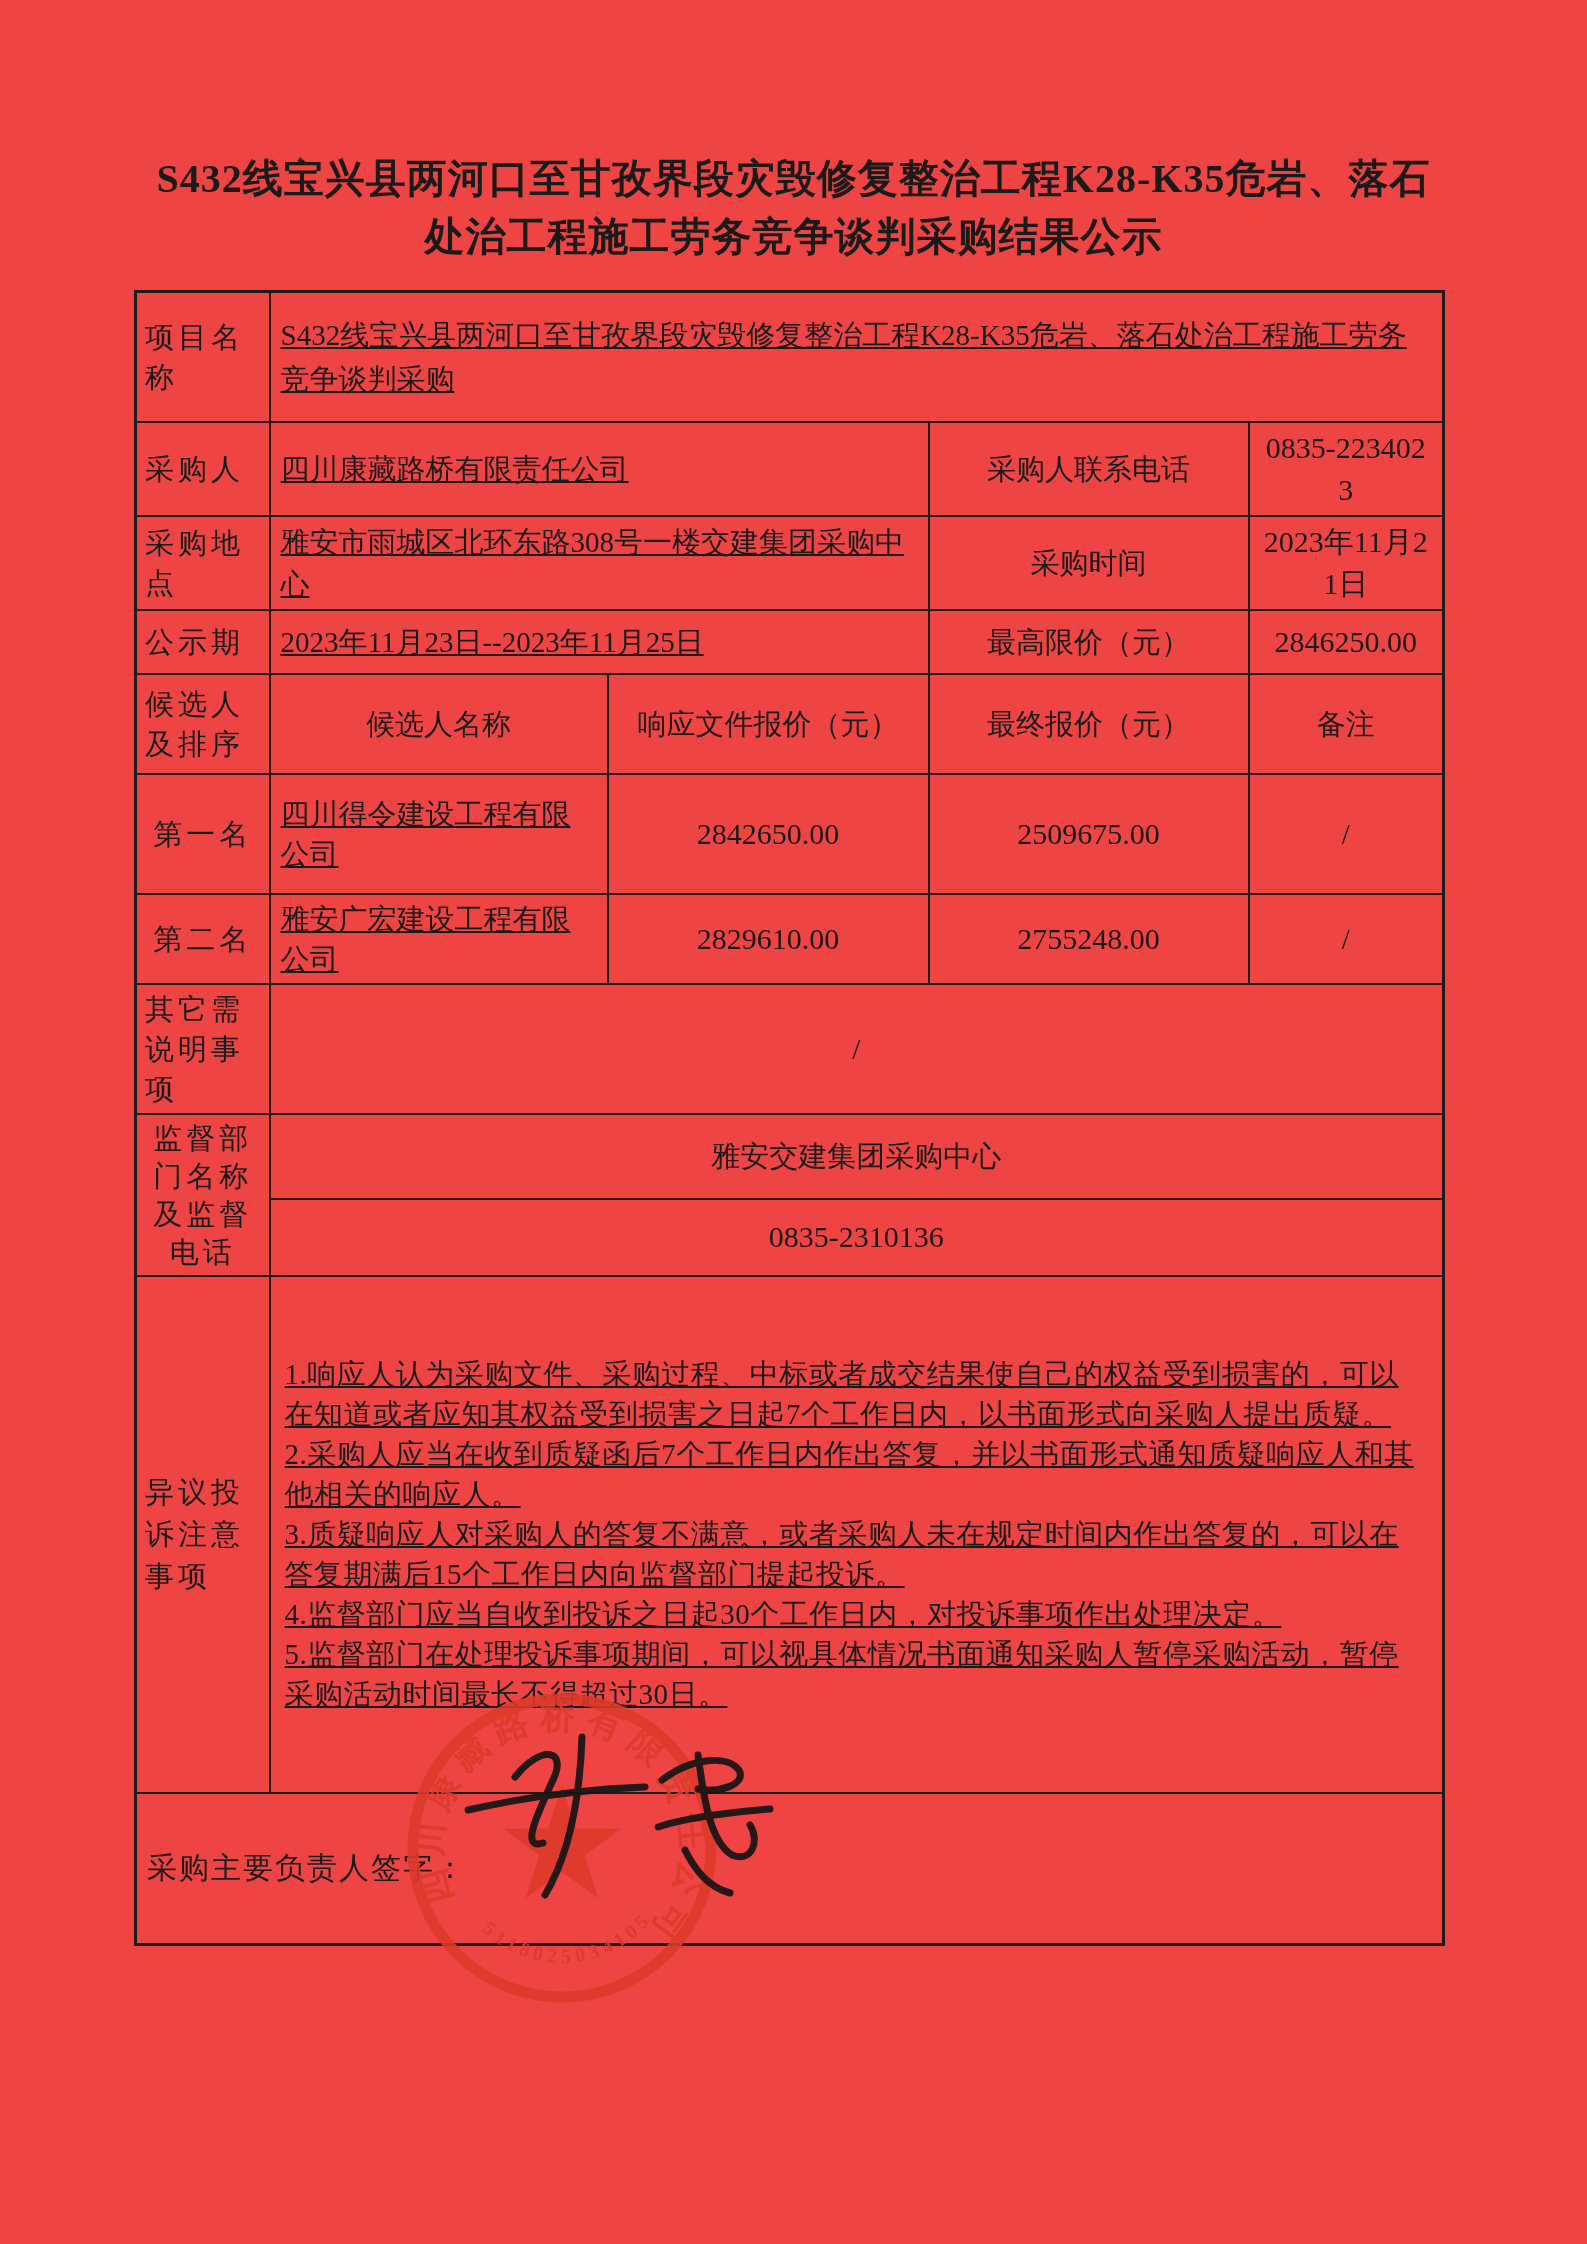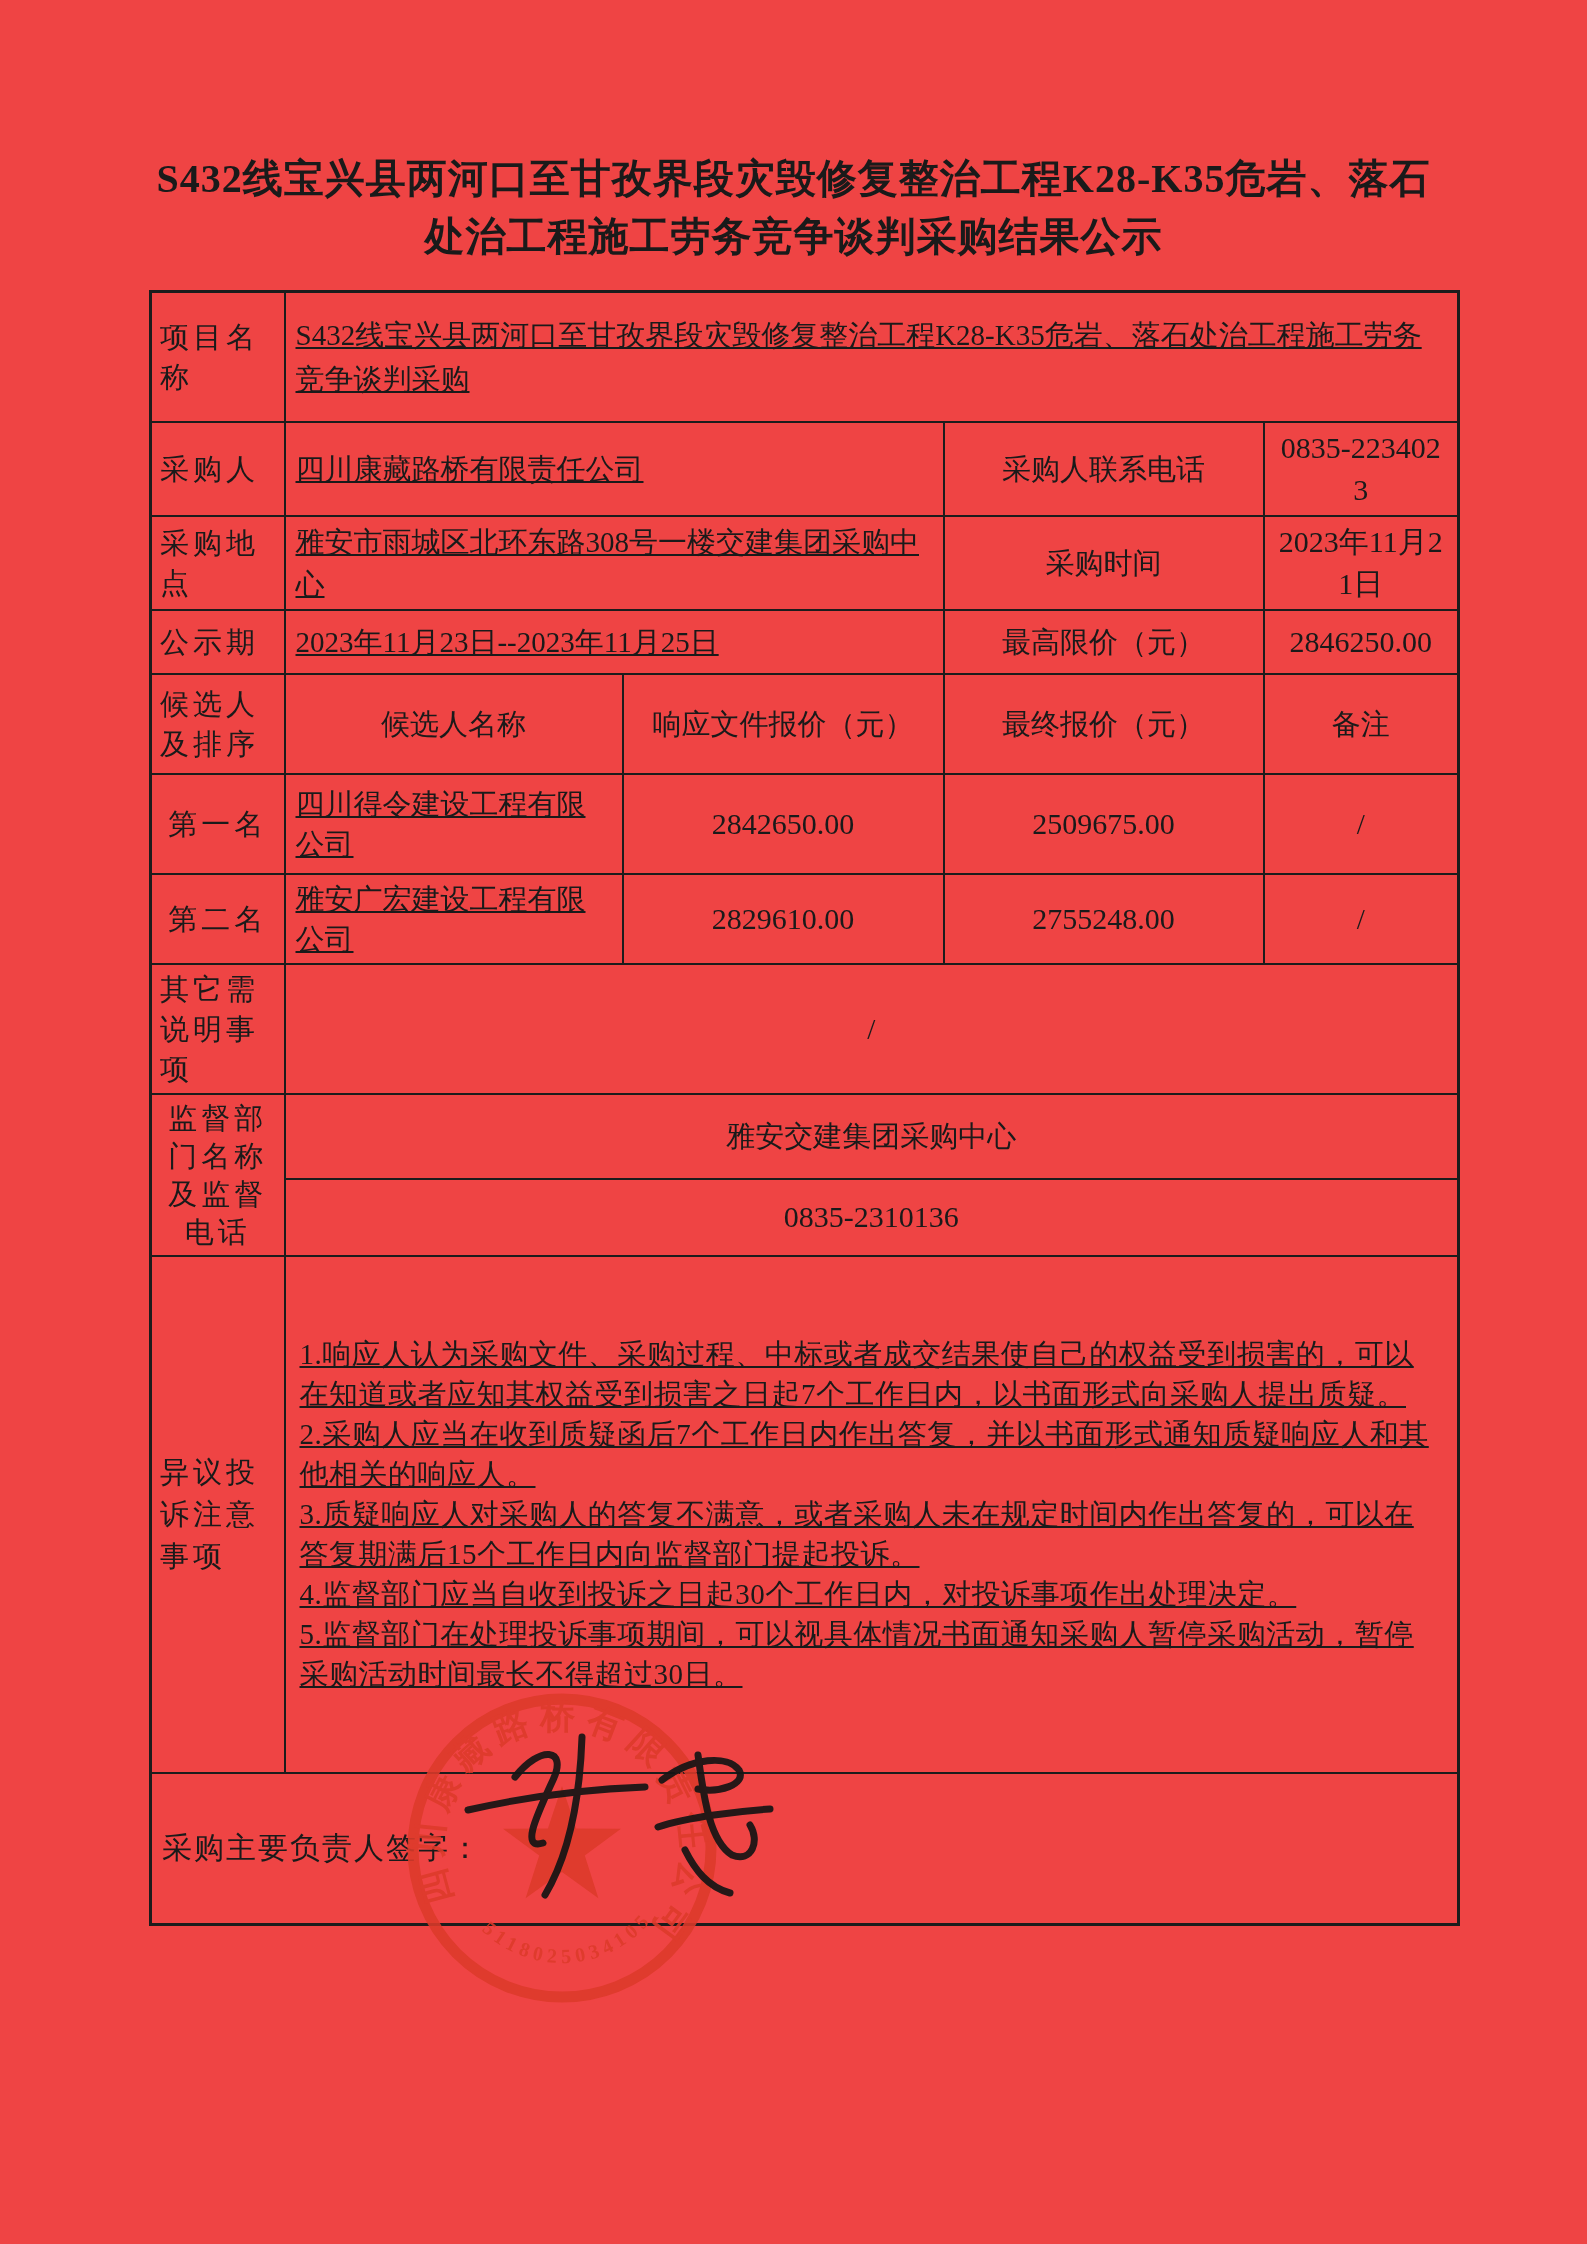--- a/index.html
+++ b/index.html
@@ -17,21 +17,21 @@
     transform:translateX(-50%);
     width:1310px;
     text-align:center;
     font-size:40px;
     font-weight:bold;
     line-height:58px;
     letter-spacing:1px;
   }
   table.main{
     position:absolute;
-    left:149px;top:290px;
+    left:134px;top:290px;
     width:1308px;
     border-collapse:collapse;
     table-layout:fixed;
   }
   table.main, table.main td{
     border:2.5px solid #1c1c1c;
   }
   table.main{border-width:3.5px;}
   td{
     font-size:29px;
@@ -111,21 +111,21 @@
     </tr>
 
     <tr style="height:100px">
       <td class="lbl">候选人及排序</td>
       <td class="center">候选人名称</td>
       <td class="center">响应文件报价（元）</td>
       <td class="center">最终报价（元）</td>
       <td class="center">备注</td>
     </tr>
 
-    <tr style="height:100px">
+    <tr style="height:120px">
       <td class="lbl-center">第一名</td>
       <td class="val-left" style="line-height:40px">四川得令建设工程有限公司</td>
       <td class="num">2842650.00</td>
       <td class="num">2509675.00</td>
       <td class="center">/</td>
     </tr>
 
     <tr style="height:72px">
       <td class="lbl-center">第二名</td>
       <td class="val-left" style="line-height:40px">雅安广宏建设工程有限公司</td>

